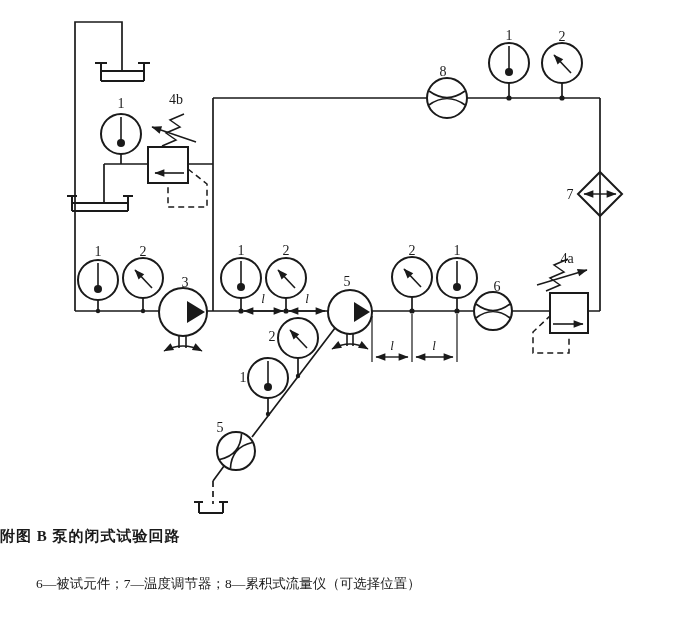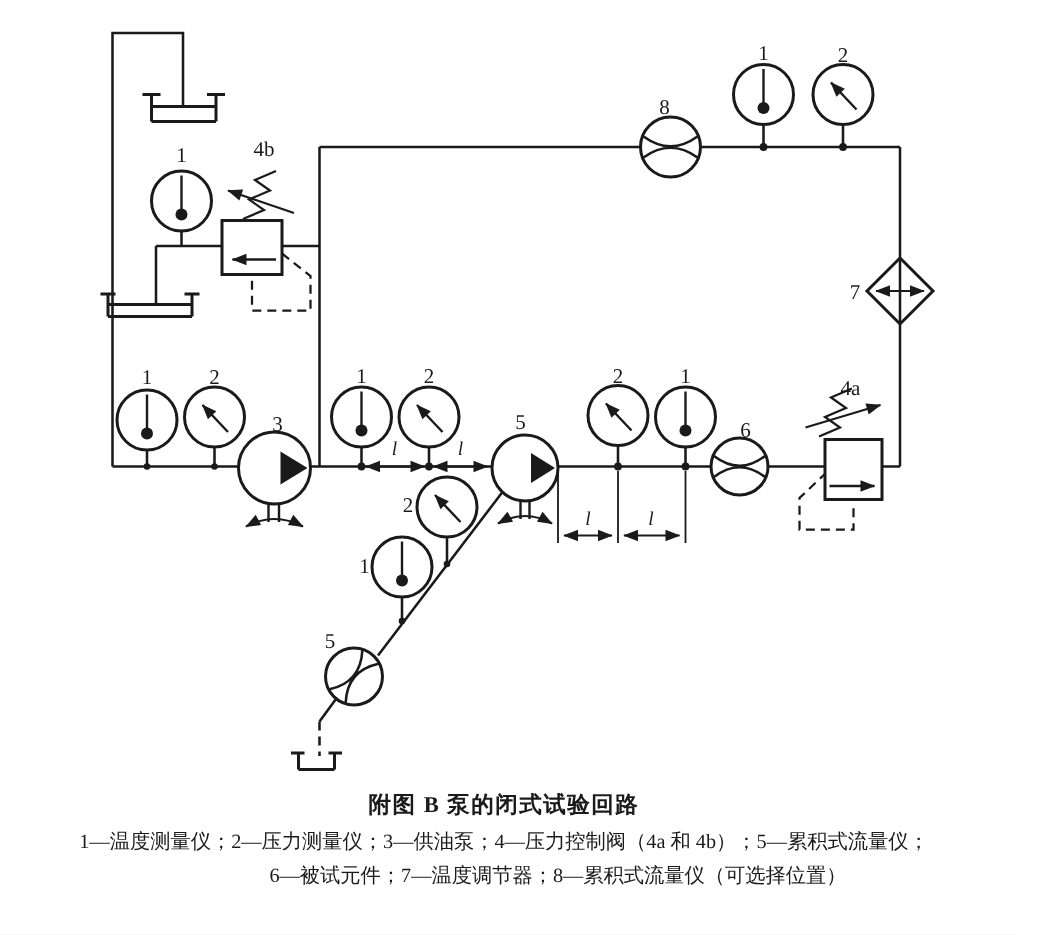--- a/index.html
+++ b/index.html
@@ -1,21 +1,21 @@
 <!DOCTYPE html>
 <html><head>
 <meta charset="utf-8">
 <style>
   html,body{margin:0;padding:0;background:#f0f0f0;}
   #page{position:relative;width:700px;height:623px;background:#ffffff;overflow:hidden;
         font-family:"Liberation Serif","DejaVu Serif",serif;color:#1a1a1a;}
   #schematic{position:absolute;left:0;top:0;}
   svg text{font-family:"Liberation Serif","DejaVu Serif",serif;font-size:14px;fill:#1a1a1a;text-anchor:middle;}
   svg text.dim-label{font-style:italic;font-size:13px;}
-  .cap{position:absolute;left:0;width:672px;text-align:center;white-space:nowrap;}
+  .cap{position:absolute;left:0;width:672px;text-align:left;white-space:nowrap;}
   .cap-title{top:527px;font-size:15px;font-weight:bold;letter-spacing:1px;}
   .cap-legend1{top:552px;font-size:13.5px;}
   .cap-legend2{top:575px;font-size:13.5px;margin-left:36px;}
   .cap-note{position:absolute;left:14px;top:598px;width:680px;font-size:13.5px;text-align:left;white-space:nowrap;}
 </style>
 </head>
 <body>
 
 <div id="page">
 
@@ -198,15 +198,14 @@
     </g>
 
     <g>
       <polygon points="600,172 622,194 600,216 578,194" fill="none" stroke="#1a1a1a" stroke-width="2"></polygon>
       <line x1="584" y1="194" x2="616" y2="194" stroke="#1a1a1a" stroke-width="1.4" marker-start="url(#ah)" marker-end="url(#ah)"></line>
       <text x="570" y="199">7</text>
     </g>
   </svg>
 
   <div class="cap cap-title">附图 B 泵的闭式试验回路</div>
-  <div class="cap cap-legend1">1—温度测量仪；2—压力测量仪；3—供油泵；4—压力控制阀（4a 和 4b）；5—累积式流量仪；</div>
   <div class="cap cap-legend2">6—被试元件；7—温度调节器；8—累积式流量仪（可选择位置）</div>
 </div>
 
 </body></html>

